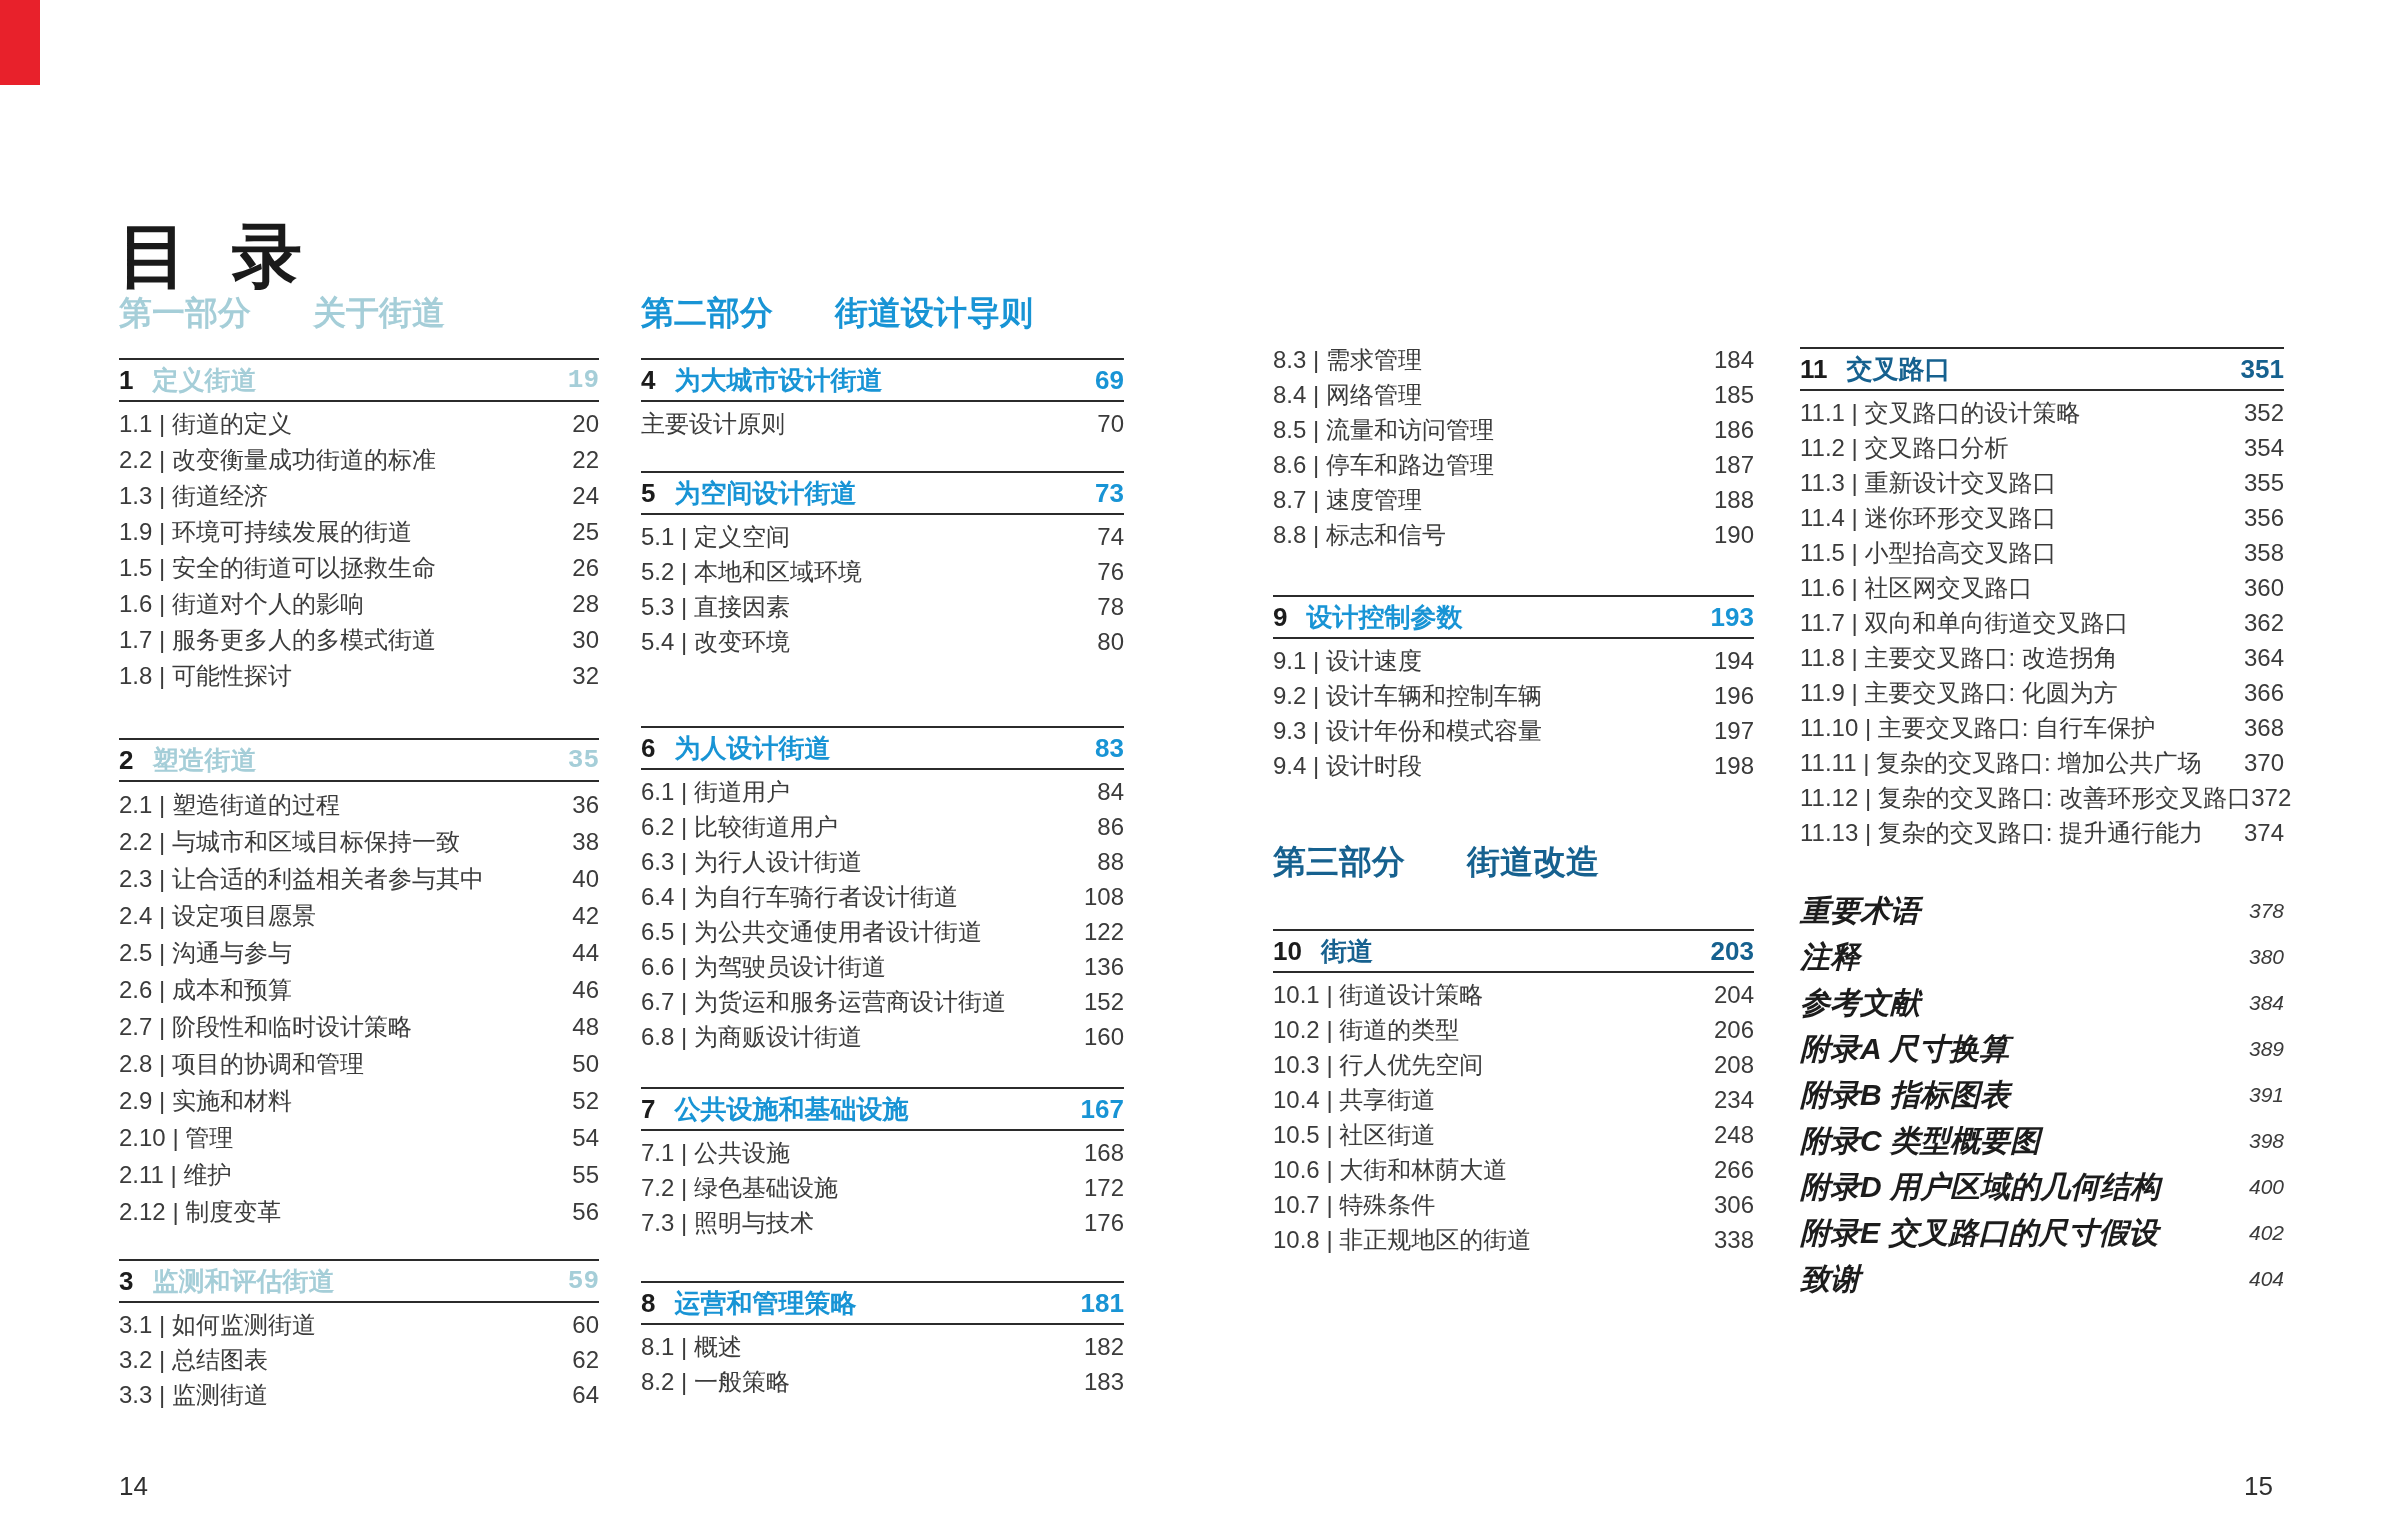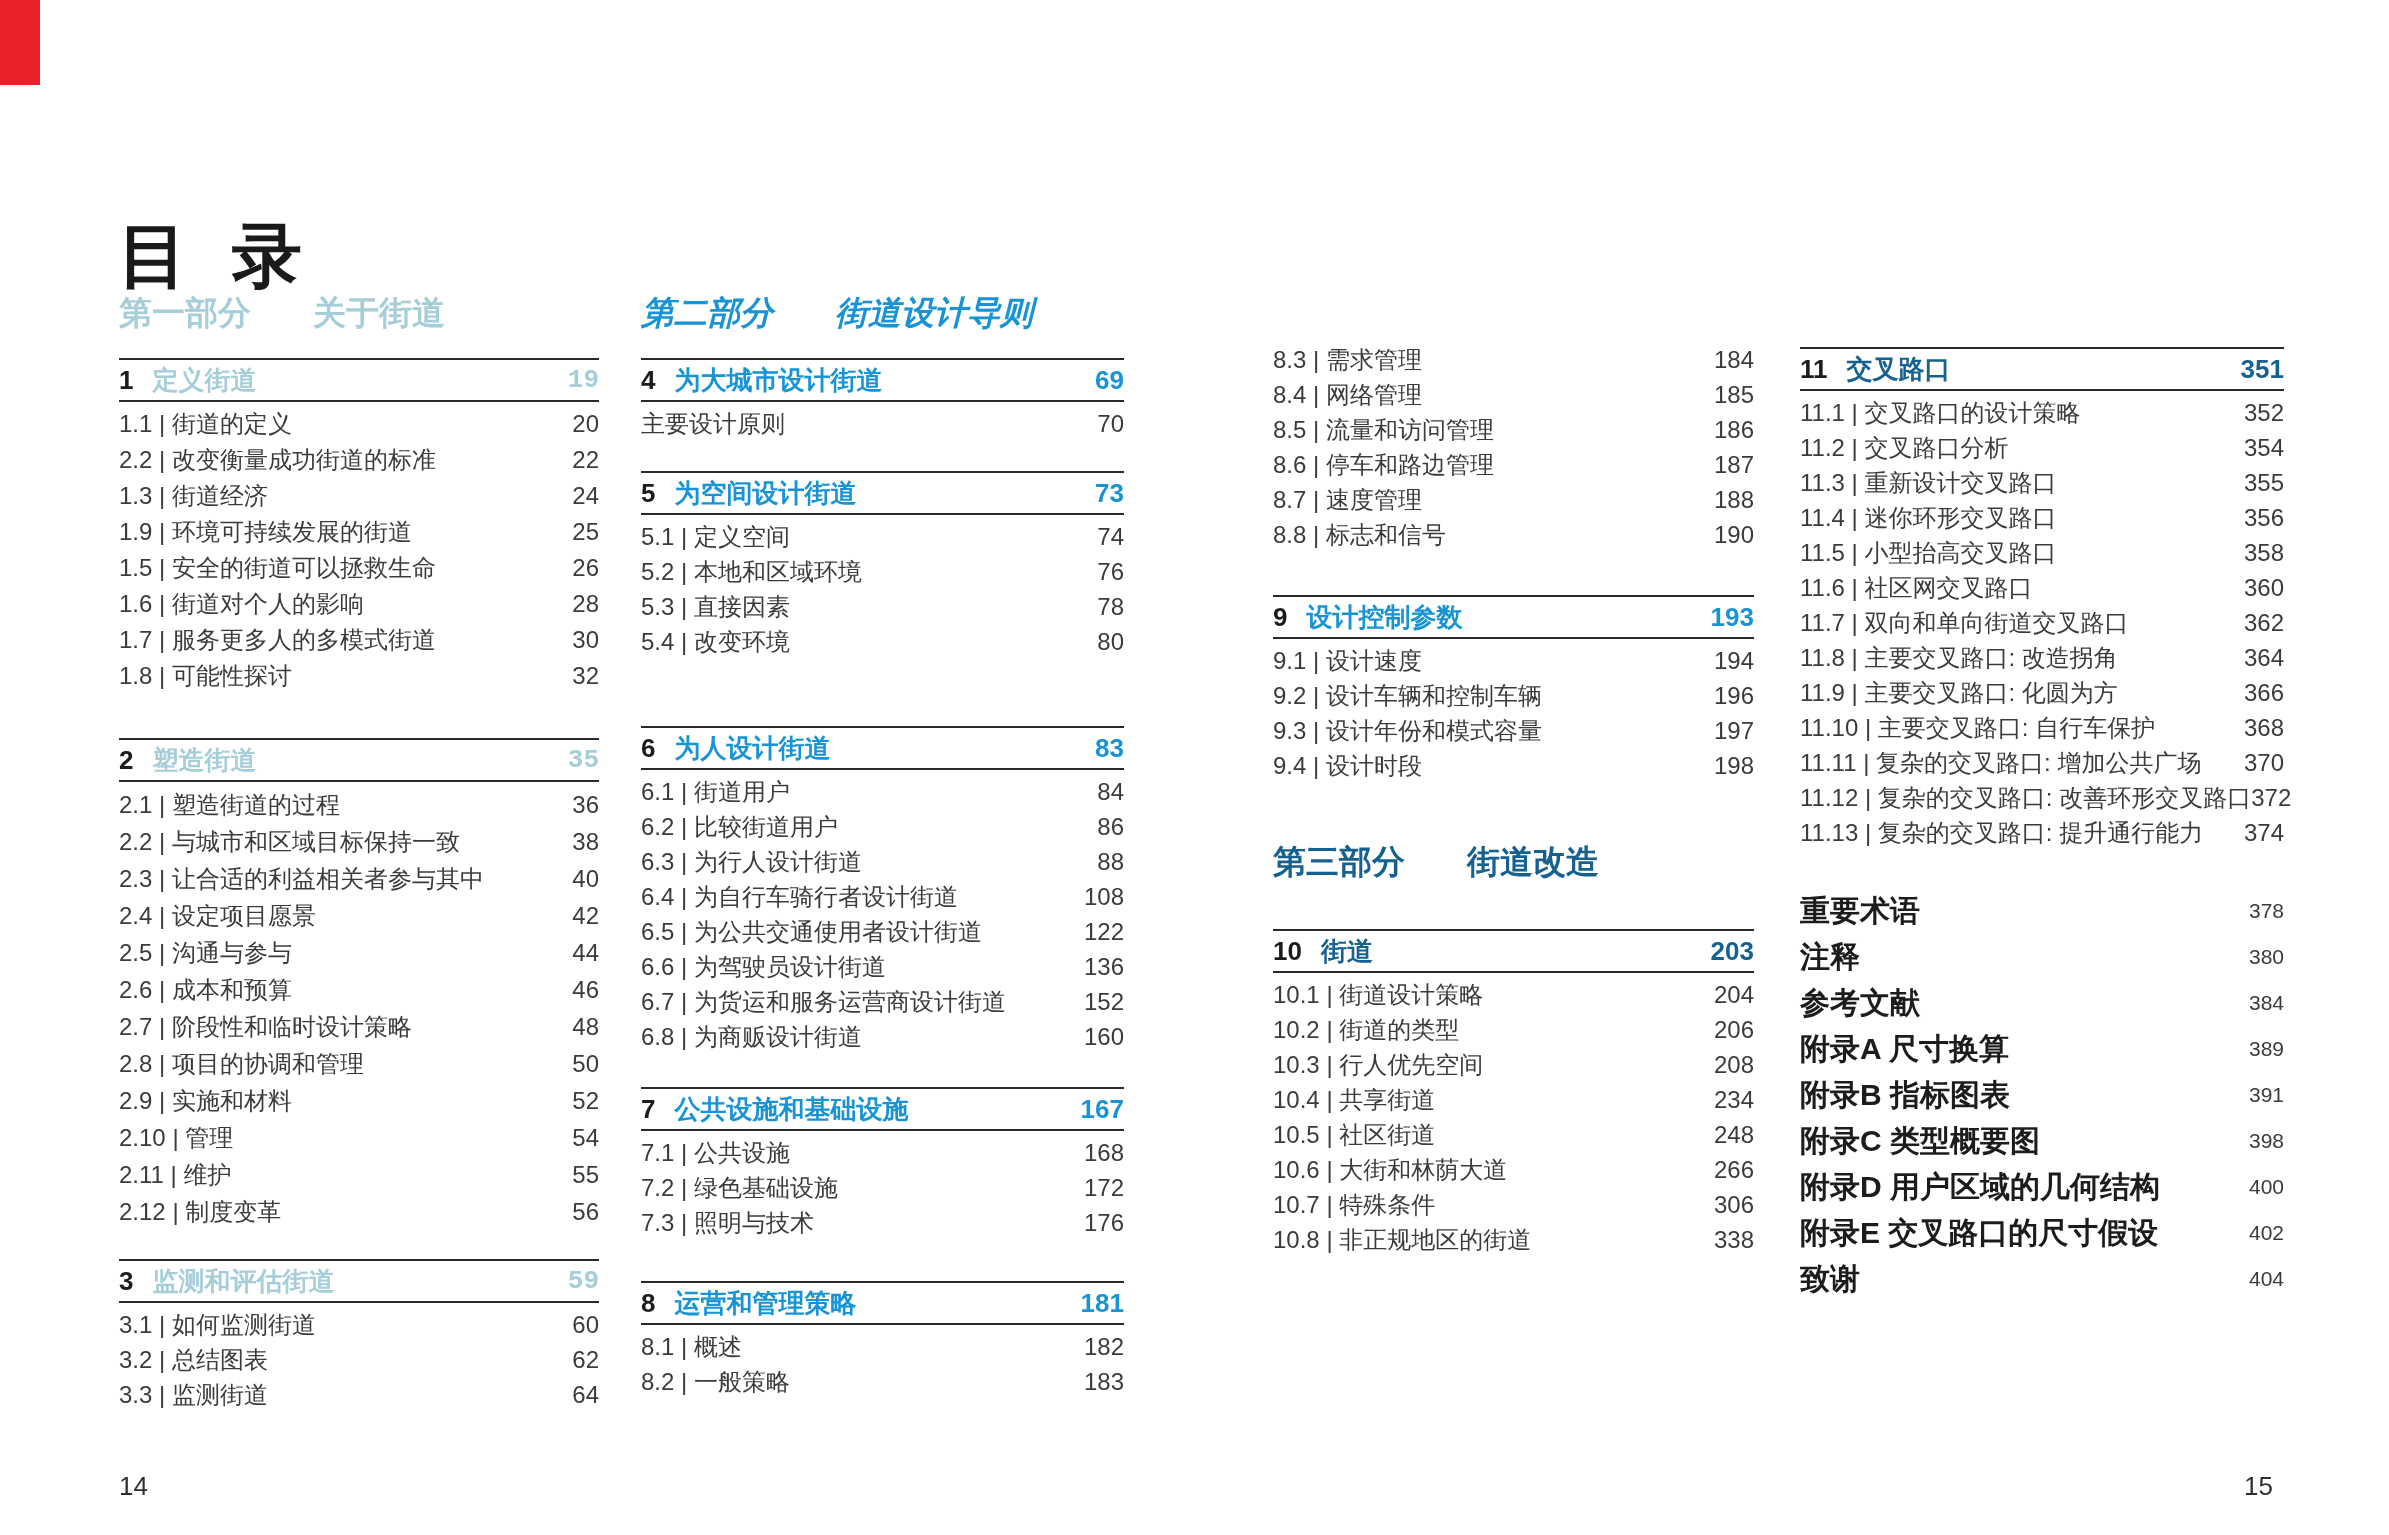--- a/index.html
+++ b/index.html
@@ -25,21 +25,21 @@
   .block{position:absolute;left:0;right:0;}
   
   #b-part1{top:293px;} #b-s1{top:358px;} #b-s2{top:738px;} #b-s3{top:1259px;}
   #b-part2{top:293px;} #b-s4{top:358px;} #b-s5{top:471px;} #b-s6{top:726px;}
   #b-s7{top:1087px;}  #b-s8{top:1281px;}
   #b-cont8{top:338px;} #b-s9{top:595px;} #b-part3{top:842px;} #b-s10{top:929px;}
   #b-s11{top:347px;}  #b-backmatter{top:888px;}
   
   .part-header{display:flex;gap:62px;font-size:33px;font-weight:700;line-height:40px;white-space:nowrap;}
   .tone-part1 .part-prefix,.tone-part1 .part-title{color:var(--c-part1);}
-  .tone-part2 .part-prefix,.tone-part2 .part-title{color:var(--c-part2);font-style:italic;}
+  .tone-part2 .part-prefix,.tone-part2 .part-title{color:var(--c-part2);}
   .tone-part3 .part-prefix,.tone-part3 .part-title{color:var(--c-part3);}
   
   .sec-head{
     height:40px;display:flex;align-items:center;
     border-top:2.2px solid #2b2b2b;border-bottom:2.2px solid #2b2b2b;
   }
   .sec-num{font-size:26px;font-weight:700;color:#1c1c1c;margin-right:19px;}
   .sec-title{font-size:26px;font-weight:700;}
   .sec-page{margin-left:auto;font-size:26px;font-weight:700;}
   .tone-part1 .sec-title,.tone-part1 .sec-page{color:var(--c-part1);font-family:Liberation Mono, monospace;}
@@ -47,21 +47,21 @@
   .tone-part3 .sec-title,.tone-part3 .sec-page{color:var(--c-part3);}
   
   .entries{padding-top:4.3px;}
   .entry{display:flex;align-items:center;justify-content:space-between;height:35px;
          font-size:24px;color:var(--c-text);white-space:nowrap;}
   #b-s1 .entry{height:36px;}
   #b-s2 .entry{height:37px;}
   #b-s3 .entry{height:35px;}
   .entry-page{color:var(--c-text);}
   
-  .bm-row{display:flex;align-items:center;justify-content:space-between;height:46px;white-space:nowrap;}
+  .bm-row{display:flex;align-items:center;justify-content:space-between;height:46px;white-space:nowrap;font-style:italic;}
   .bm-title{font-size:30px;font-weight:700;color:#1c1c1c;}
   .bm-page{font-size:21px;color:var(--c-text);}
   
   .folio{position:absolute;top:1471px;font-size:26px;color:#2f2f2f;}
   #folio-left{left:119px;}
   #folio-right{right:116px;text-align:right;}
 </style>
 </head>
 <body style="--c-part1: #a5ced8; --c-part2: #1894d5; --c-part3: #16618f; --c-text: #3b3b3b;">
 

